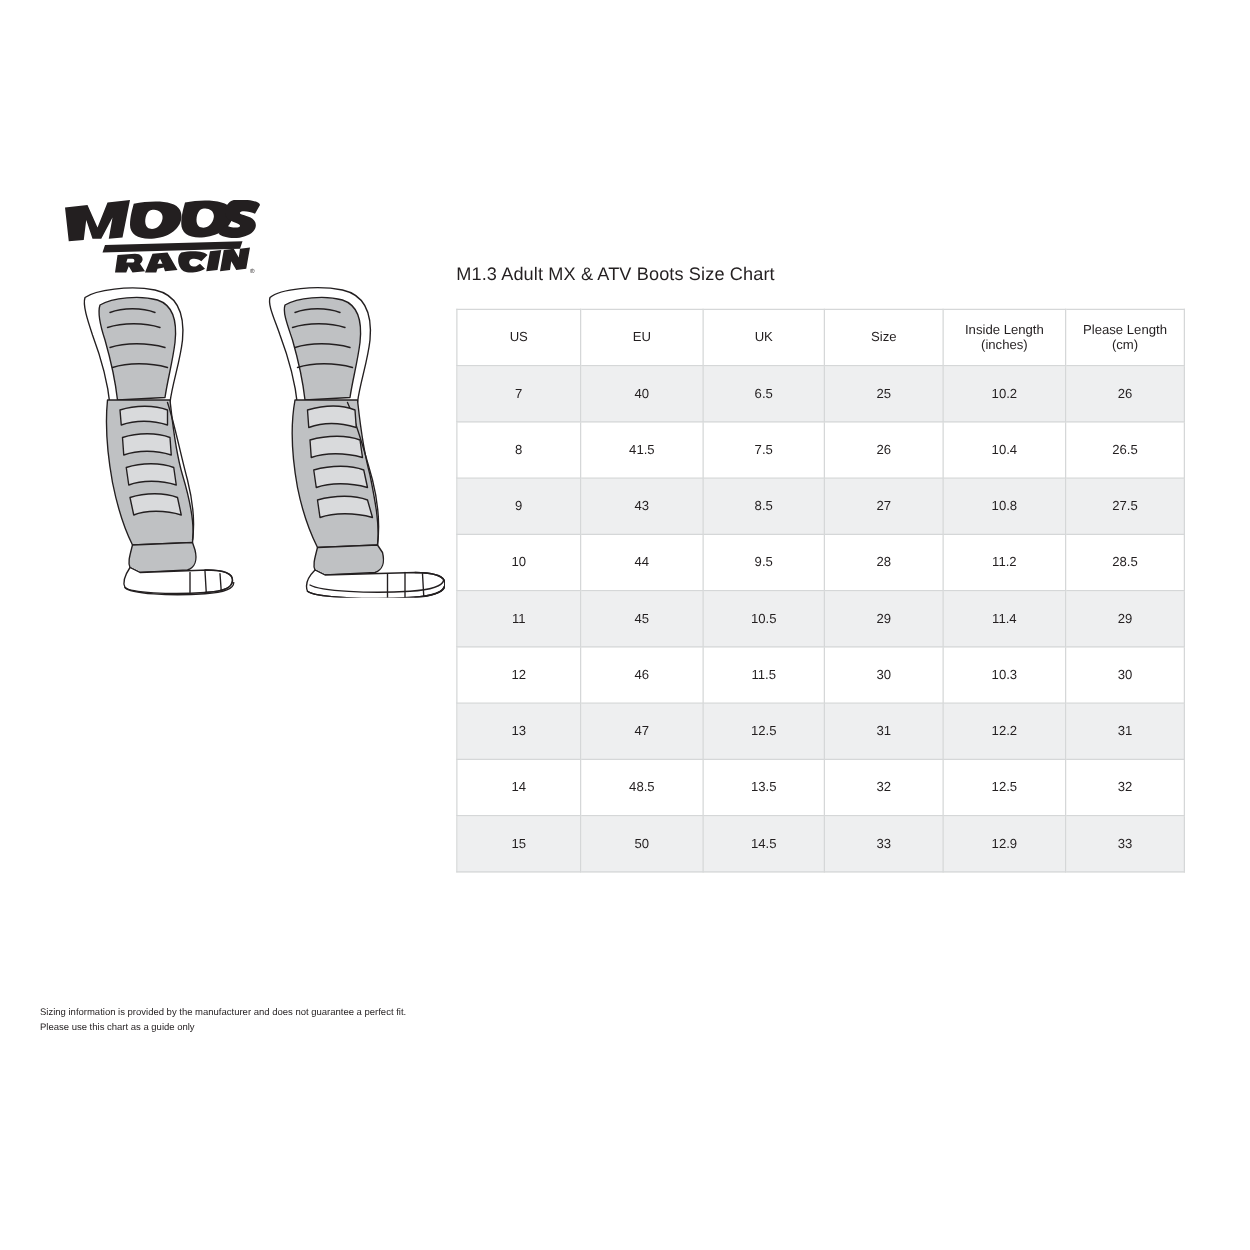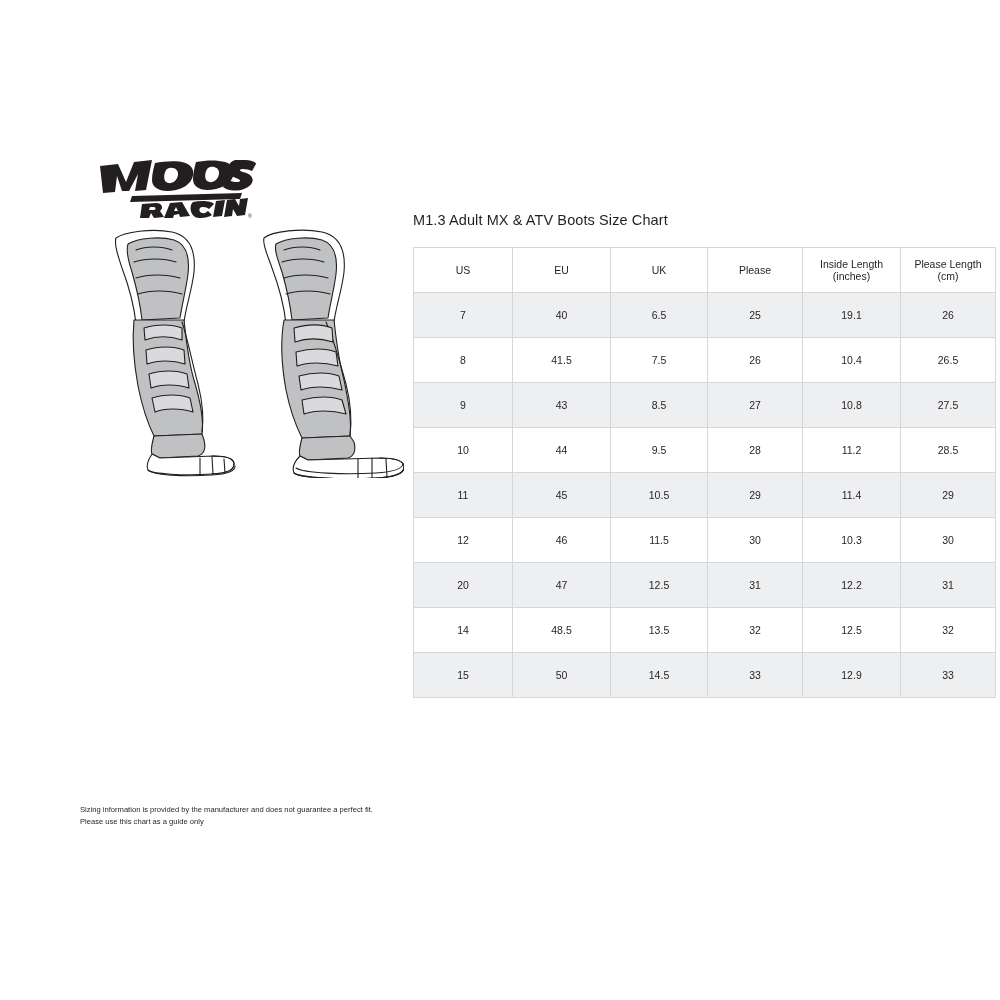--- a/index.html
+++ b/index.html
@@ -13,21 +13,20 @@
     font-family: "Liberation Sans", sans-serif;
     color: #231f20;
     position: relative;
     overflow: hidden;
   }
   .page {
     position: absolute;
     left: 0; top: 0;
     width: 840px;
     height: 1000px;
-    margin-left: 48px;
   }
 
   
   .logo-block {
     position: absolute;
     left: 48px;
     top: 160px;
     width: 160px;
     height: 62px;
   }
@@ -201,32 +200,32 @@
           <col class="c2">
           <col class="c3">
           <col class="c4">
           <col class="c5">
       </colgroup>
       <thead>
         <tr>
           <th>US</th>
           <th>EU</th>
           <th>UK</th>
-          <th>Please</th>
+          <th>Size</th>
           <th>Inside Length (inches)</th>
           <th>Please Length (cm)</th>
         </tr>
       </thead>
       <tbody>
         <tr>
           <td>7</td>
           <td>40</td>
           <td>6.5</td>
           <td>25</td>
-          <td>19.1</td>
+          <td>10.2</td>
           <td>26</td>
         </tr>
         <tr>
           <td>8</td>
           <td>41.5</td>
           <td>7.5</td>
           <td>26</td>
           <td>10.4</td>
           <td>26.5</td>
         </tr>
@@ -256,21 +255,21 @@
         </tr>
         <tr>
           <td>12</td>
           <td>46</td>
           <td>11.5</td>
           <td>30</td>
           <td>10.3</td>
           <td>30</td>
         </tr>
         <tr>
-          <td>20</td>
+          <td>13</td>
           <td>47</td>
           <td>12.5</td>
           <td>31</td>
           <td>12.2</td>
           <td>31</td>
         </tr>
         <tr>
           <td>14</td>
           <td>48.5</td>
           <td>13.5</td>

